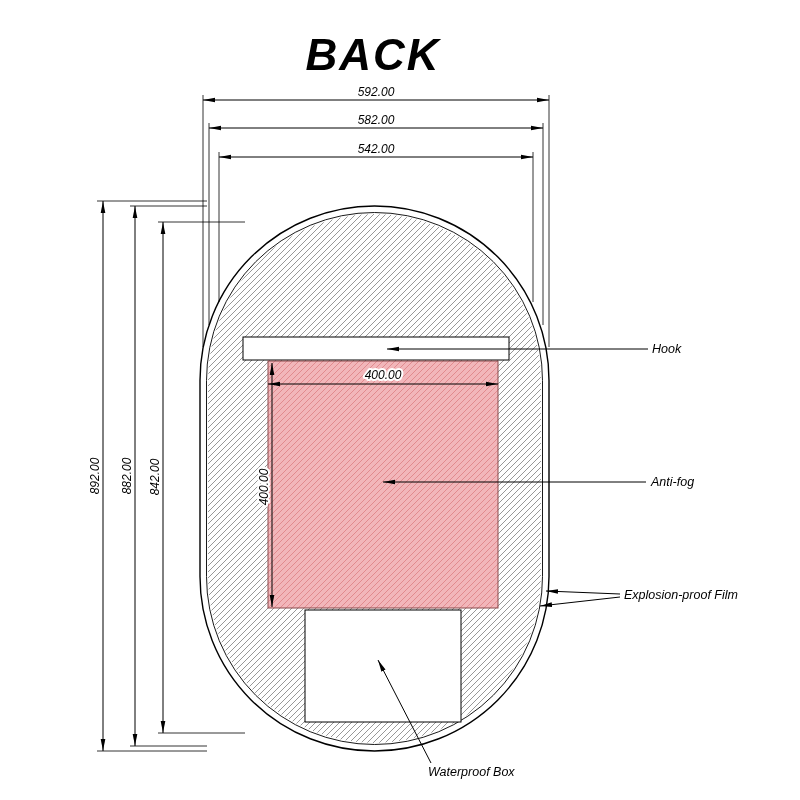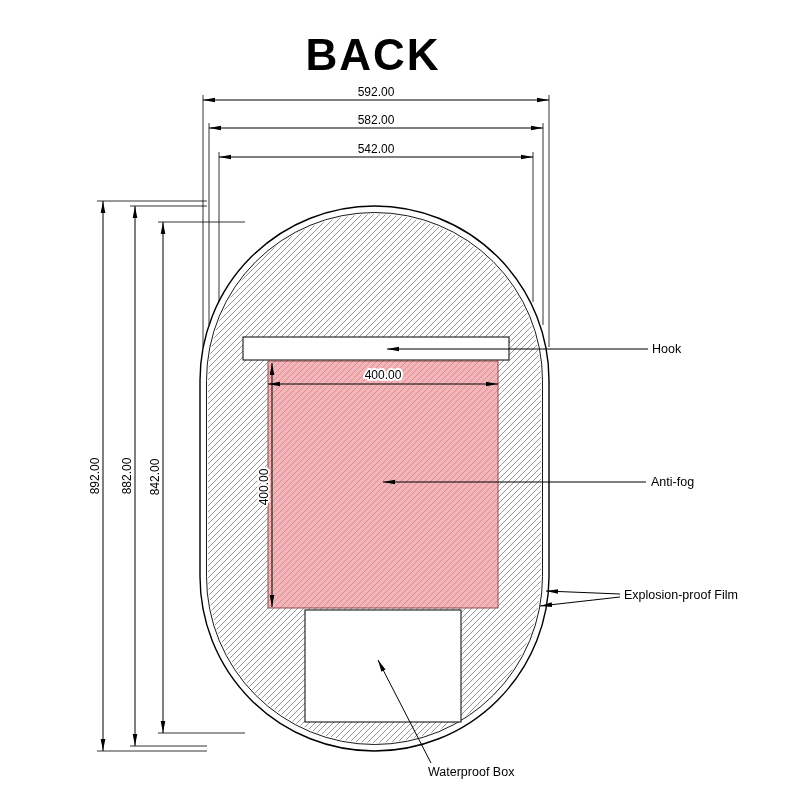--- a/index.html
+++ b/index.html
@@ -1,17 +1,17 @@
 <!DOCTYPE html>
 <html style="--line: #000000; --mirror-hatch: #8c8c8c; --antifog-fill: #f2b6ba; --antifog-hatch: #df8589; --antifog-border: #8a4a4d; --part-fill: #ffffff;"><head>
 <meta charset="utf-8">
 <style>
   html,body{margin:0;padding:0;background:#ffffff;}
   .canvas{position:relative;width:800px;height:800px;background:#ffffff;overflow:hidden;
-          font-family:"Liberation Sans",sans-serif;}
+          font-family:"Liberation Sans",sans-serif;font-style:italic;}
   svg{display:block;}
   .title-text{font-family:"Liberation Sans",sans-serif;font-size:44px;font-weight:700;
               fill:#000;letter-spacing:2px;}
   .dim-text{font-family:"Liberation Sans",sans-serif;font-size:12px;fill:#000;}
   .label-text{font-family:"Liberation Sans",sans-serif;font-size:12.5px;fill:#000;}
   .halo{paint-order:stroke;stroke:#ffffff;stroke-width:4px;stroke-linejoin:round;}
   .dim-line{stroke:var(--line,#000);stroke-width:1;fill:none;}
   .ext-line{stroke:var(--line,#000);stroke-width:0.8;fill:none;}
   .leader{stroke:var(--line,#000);stroke-width:1;fill:none;}
   .outline-outer{fill:none;stroke:var(--line,#000);stroke-width:1.4;}

